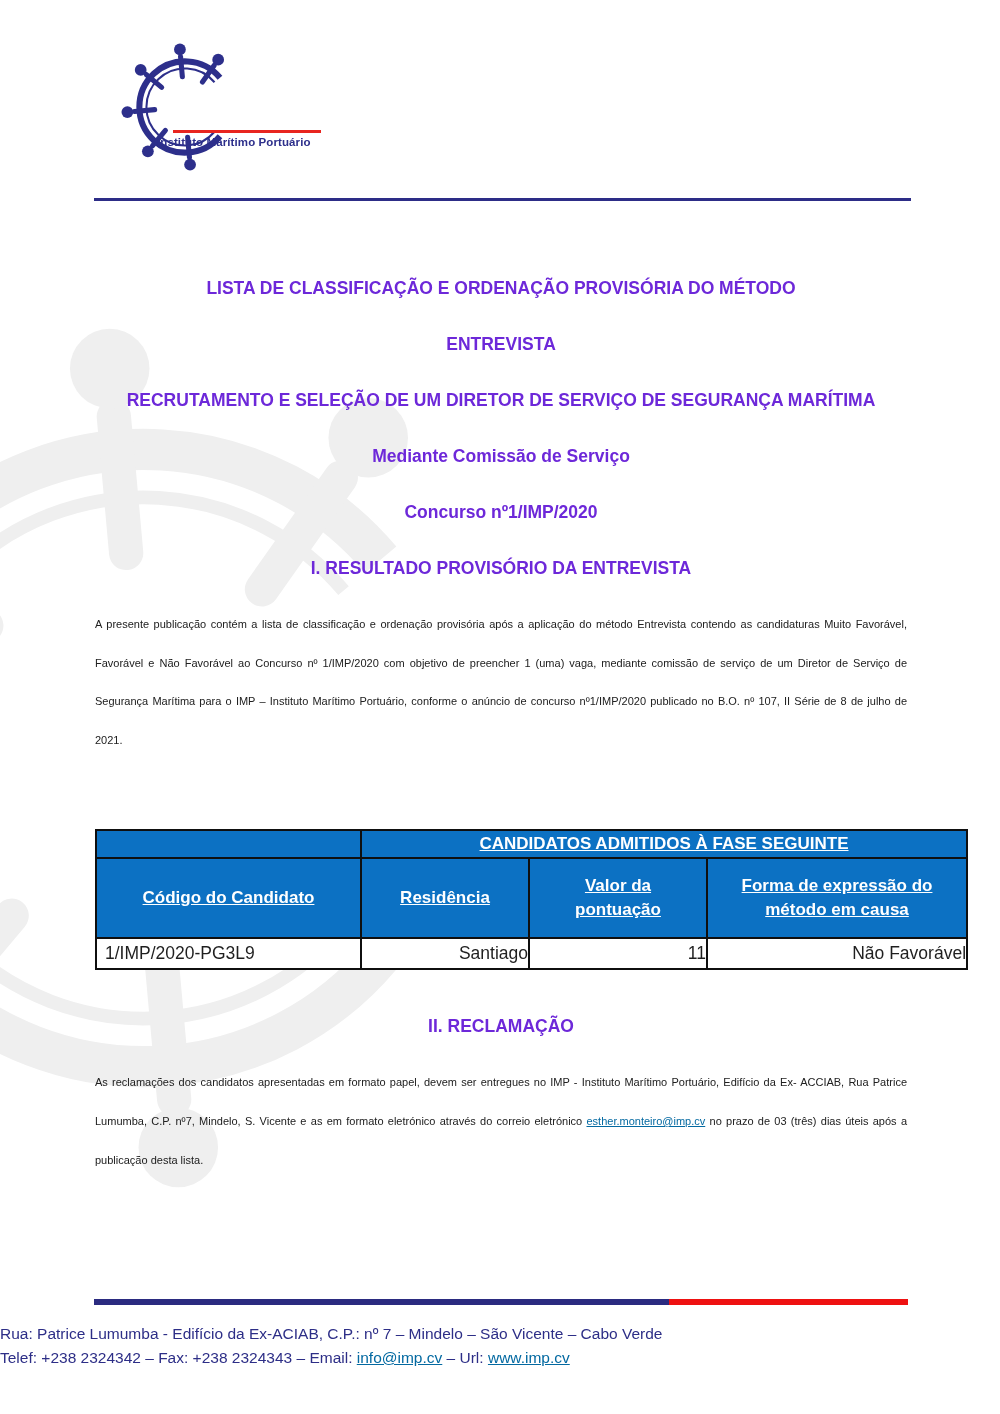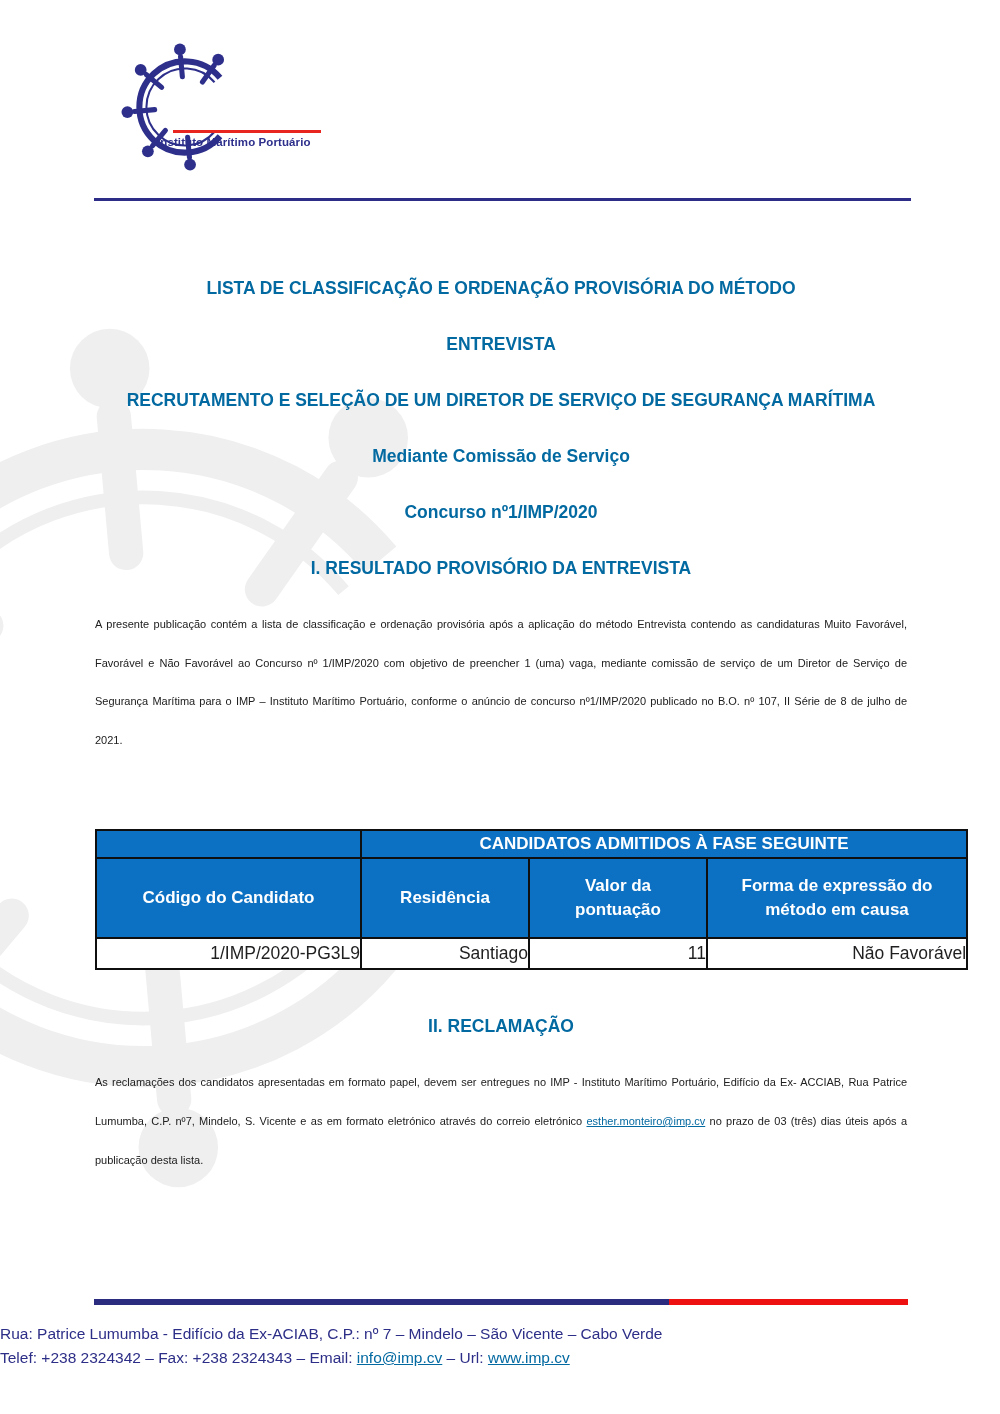--- a/index.html
+++ b/index.html
@@ -28,39 +28,39 @@
   }
   
   .top-rule { position:absolute; left:94px; top:198px; width:817px; height:3px; background:#2d2d87; z-index:1; }
   .bottom-rule {
     position:absolute; left:94px; top:1299px; width:814px; height:6px; z-index:1;
     background:linear-gradient(to right, #2b2b80 0%, #2b2b80 70.7%, #ee1111 70.7%, #ee1111 100%);
   }
   
   .content { position:absolute; left:95px; top:278px; width:812px; z-index:1; color:#1f1f1f; }
   .doc-heading {
-    margin:0 0 36px 0; text-align:center; color:#0369a1;
+    margin:0 0 36px 0; text-align:center; color:#6d28d9;
     font-weight:bold; font-size:17.5px; line-height:20px;
   }
   .doc-paragraph {
     margin:27px 0 0 0; text-align:justify;
     font-size:11px; line-height:38.6px; color:#202020;
   }
   .link { color:#0369a1; text-decoration:underline; cursor:pointer; }
   
   .candidates-table { border-collapse:collapse; table-layout:fixed; width:871px; margin-top:70px; }
   .candidates-table td { border:2px solid #0f0f0f; padding:0; }
   .th-blue {
     background:#0c71c3; color:#ffffff; font-weight:bold; font-size:17px;
-    text-align:center; vertical-align:middle; line-height:1.45;
+    text-align:center; vertical-align:middle; line-height:1.45;text-decoration:underline;
   }
   .row-merged td { height:26px; }
   .row-headers td { height:74px; padding:2px 14px; }
   .row-data td { height:29px; font-size:17.5px; background:#fff; text-align:right; vertical-align:middle; }
-  .row-data td.cell-left { text-align:right; padding-left:0; }
+  .row-data td.cell-left { text-align:left; padding-left:8px; }
   .section2-heading { margin:46px 0 0 0; }
   
   .footer {
     position:absolute; left:0; top:1322px; width:1000px; z-index:1;
     text-align:left; color:#2d2e87; font-size:15.5px; line-height:24px;
   }
 </style>
 </head>
 <body>
 

